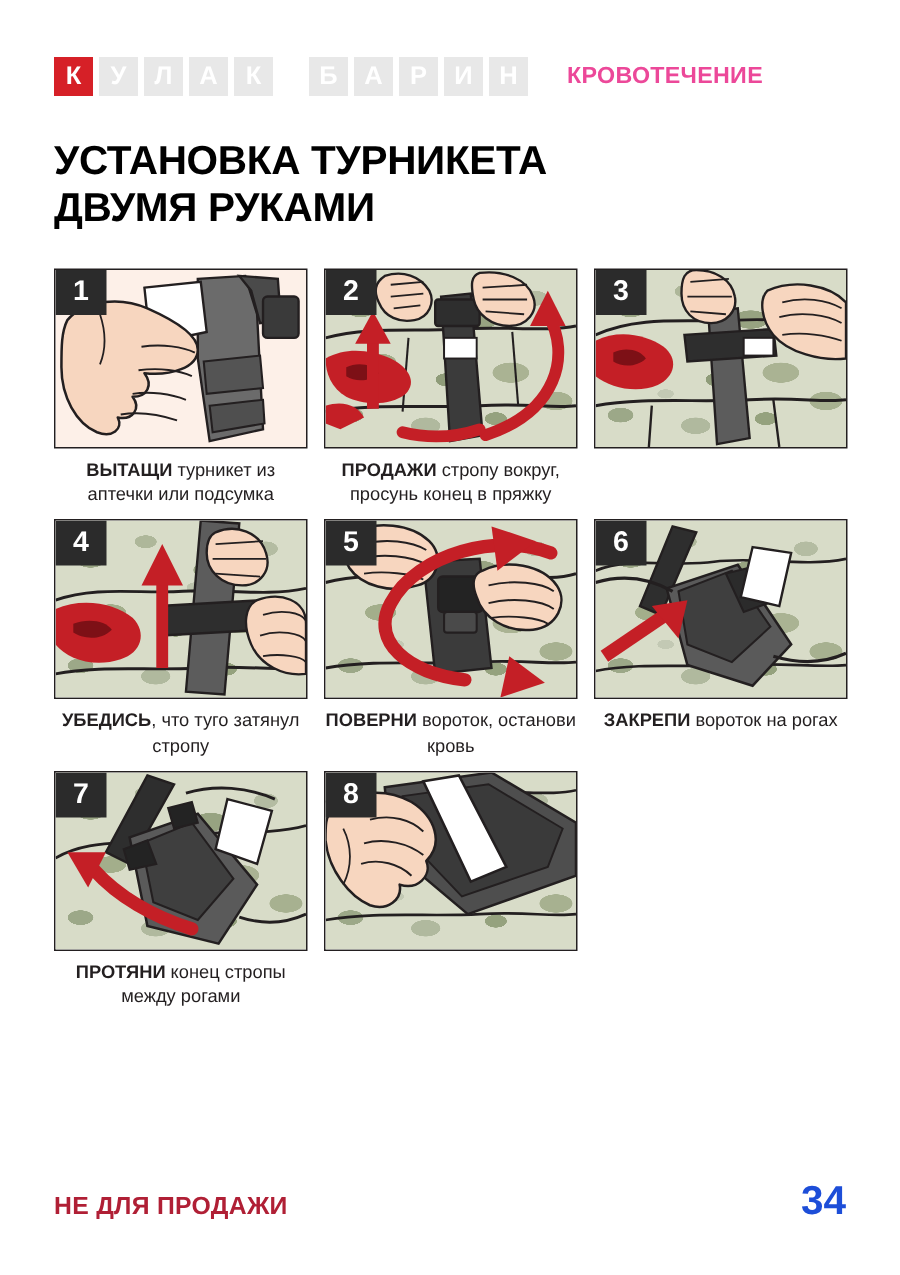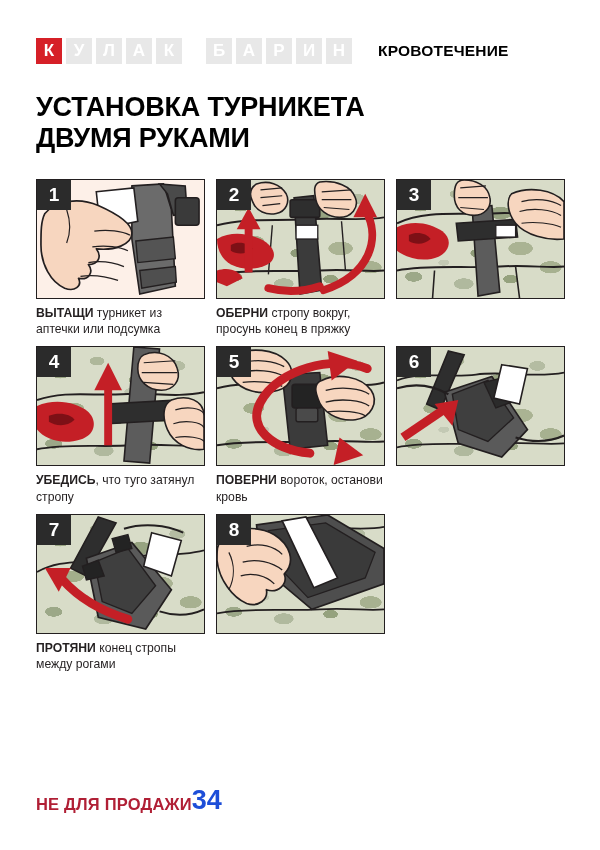--- a/index.html
+++ b/index.html
@@ -60,21 +60,21 @@
   .brand-tile.first {
     background: #d62027;
     color: #ffffff;
   }
 
   .header-topic {
     margin-left: 26px;
     font-size: 15.5px;
     font-weight: bold;
     letter-spacing: 0.2px;
-    color: #000000;
+    color: #ec4899;
     white-space: nowrap;
   }
 
   
   .title {
     font-size: 27px;
     font-weight: bold;
     line-height: 1.16;
     letter-spacing: -0.2px;
     color: #000000;
@@ -116,20 +116,21 @@
     line-height: 30px;
     text-align: center;
     z-index: 9;
   }
 
   .caption {
     margin-top: 6px;
     font-size: 12.2px;
     line-height: 1.34;
     color: #231f20;
+    text-align: center;
   }
 
   .caption b {
     font-weight: bold;
   }
 
   
   .art { position: absolute; inset: 0; }
 
   .camo {
@@ -155,21 +156,21 @@
   svg.art-svg { position: absolute; inset: 0; width: 100%; height: 100%; display: block; }
 
   
   .footer {
     position: absolute;
     left: 36px;
     right: 36px;
     bottom: 36px;
     display: flex;
     align-items: flex-end;
-    justify-content: flex-start;
+    justify-content: space-between;
   }
 
   .footer-note {
     font-size: 16.5px;
     font-weight: bold;
     color: #b01f35;
     letter-spacing: 0.2px;
   }
 
   .page-number {
@@ -271,21 +272,21 @@
             <path d="M32 94 L32 44" stroke="#c41f26" stroke-width="8" fill="none"></path>
             <path d="M32 28 L44 50 L20 50 Z" fill="#c41f26"></path>
             <path d="M150 30 C166 58 156 96 108 112" stroke="#c41f26" stroke-width="8" fill="none" stroke-linecap="round"></path>
             <path d="M150 14 L162 38 L138 38 Z" fill="#c41f26"></path>
             <path d="M104 108 C86 114 68 114 52 110" stroke="#c41f26" stroke-width="8" fill="none" stroke-linecap="round"></path>
           </svg>
         </div>
         <div class="badge">2</div>
       </div>
       <div class="caption">
-        <b>ОБЕРНИ</b><span> стропу вокруг, просунь конец в пряжку</span>
+        <b>ПРОДАЖИ</b><span> стропу вокруг, просунь конец в пряжку</span>
       </div>
     </div>
 
     <div class="step">
       <div class="panel">
         <div class="art">
           <div class="camo"></div>
           <svg class="art-svg" viewBox="0 0 169 120" preserveAspectRatio="none">
             <path d="M0 44 C30 30 66 36 96 34 C126 32 150 38 169 32" fill="none" stroke="#231f20" stroke-width="2"></path>
             <path d="M0 92 C32 86 70 90 104 88 C134 86 154 90 169 88" fill="none" stroke="#231f20" stroke-width="2"></path>
@@ -395,20 +396,23 @@
             <path d="M106 18 L132 22 L124 58 L98 52 Z" fill="#ffffff" stroke="#231f20" stroke-width="1.6"></path>
 
             <path d="M0 42 C20 36 38 40 52 48" fill="none" stroke="#231f20" stroke-width="2.2"></path>
             <path d="M120 92 C140 98 156 96 169 90" fill="none" stroke="#231f20" stroke-width="2.2"></path>
 
             <path d="M6 92 L50 62" stroke="#c41f26" stroke-width="9" fill="none"></path>
             <path d="M62 54 L56 80 L38 58 Z" fill="#c41f26"></path>
           </svg>
         </div>
         <div class="badge">6</div>
+      </div>
+      <div class="caption">
+        <b>ЗАКРЕПИ</b><span> вороток на рогах</span>
       </div>
     </div>
 
     <div class="step">
       <div class="panel">
         <div class="art">
           <div class="camo"></div>
           <svg class="art-svg" viewBox="0 0 169 120" preserveAspectRatio="none">
             <path d="M0 58 C24 44 50 50 76 44 C104 38 140 44 169 36" fill="none" stroke="#231f20" stroke-width="1.8"></path>
 

